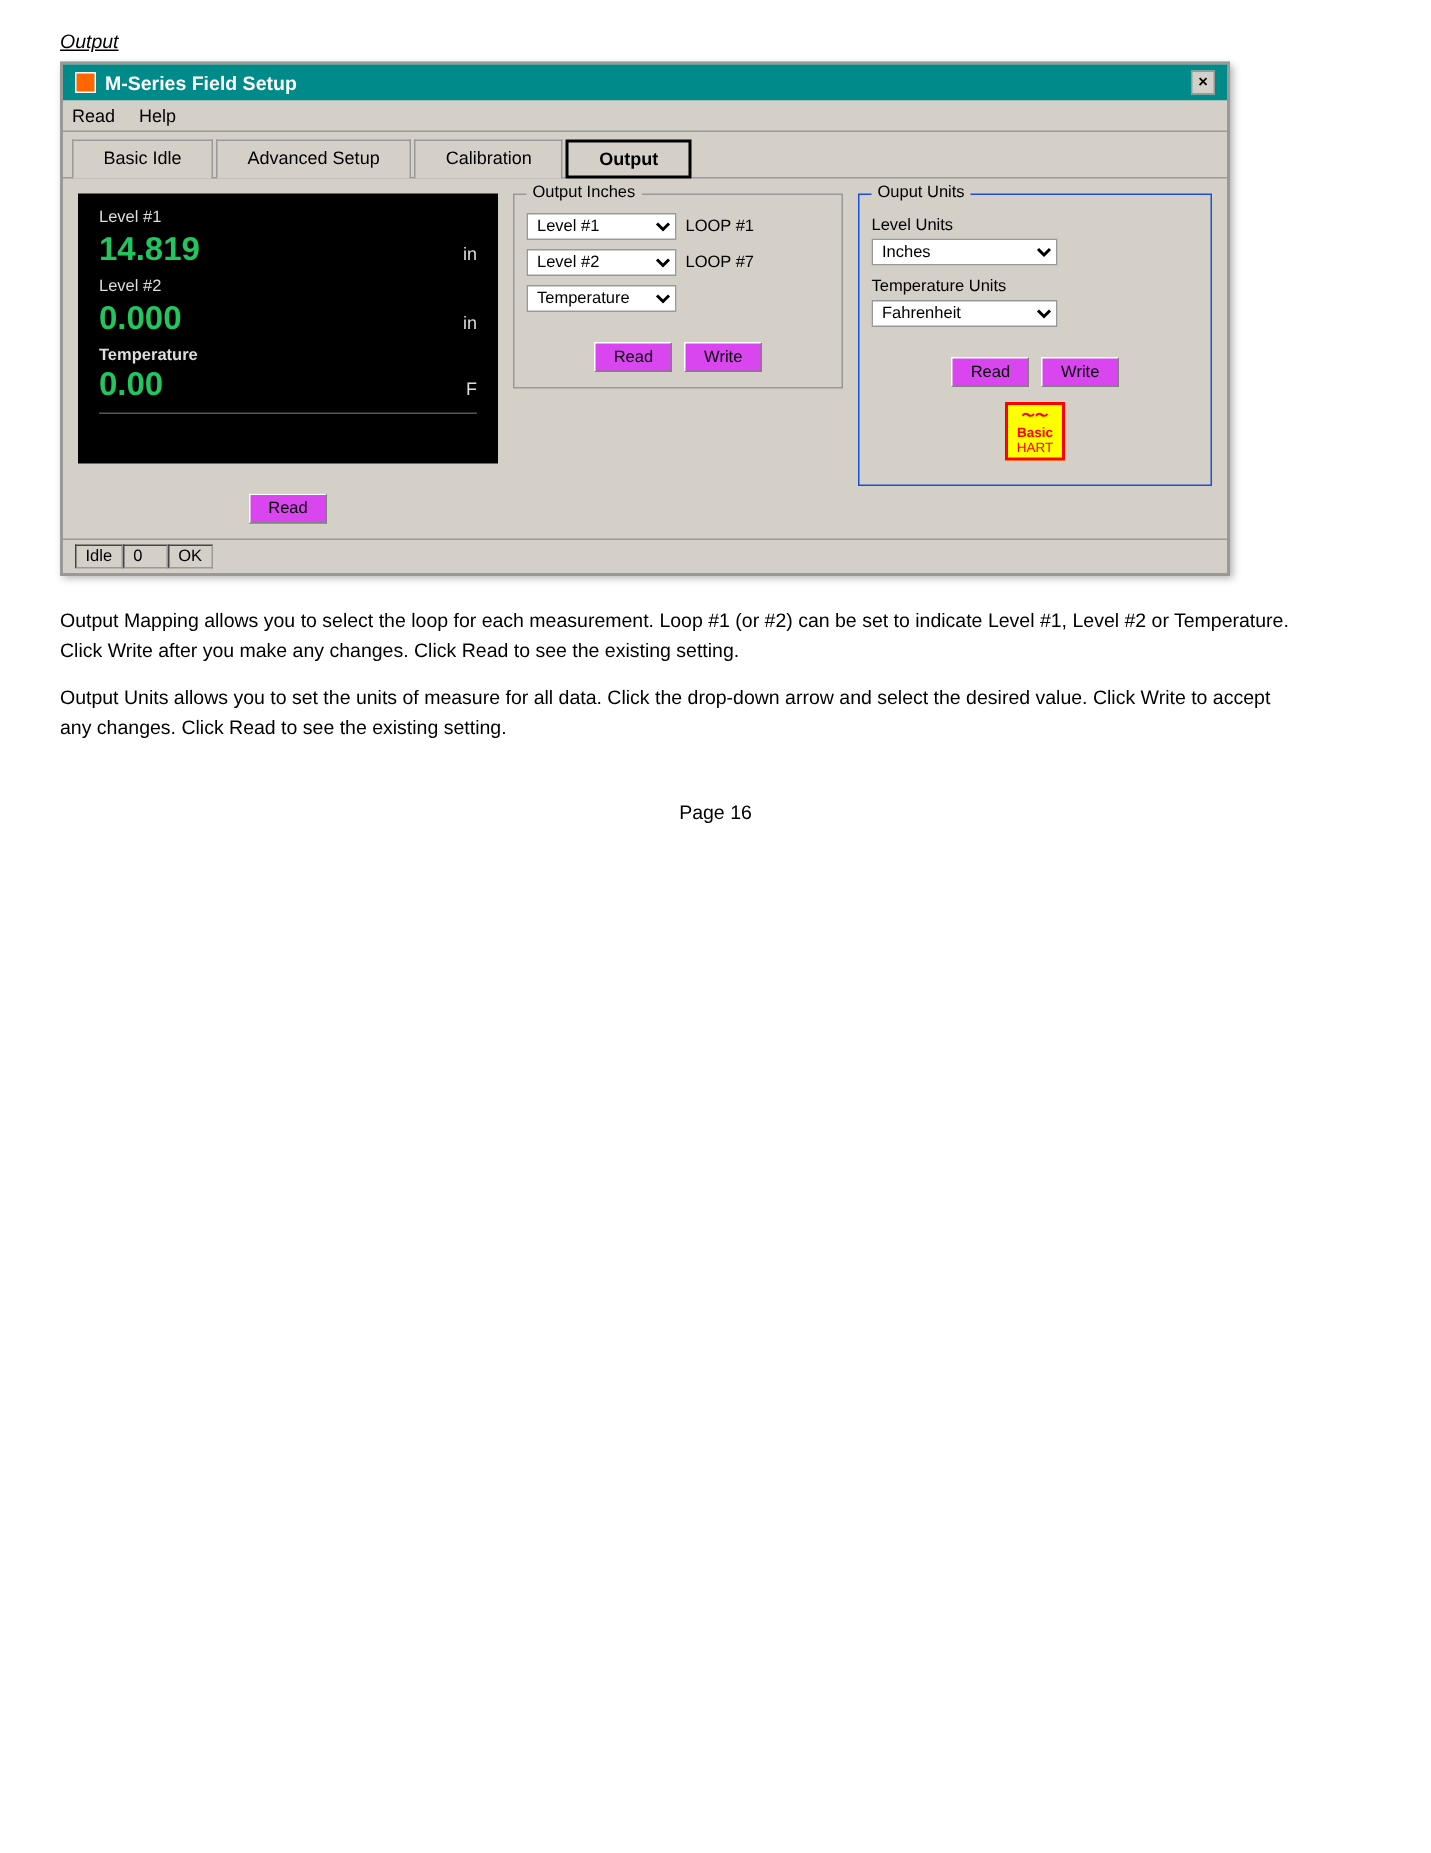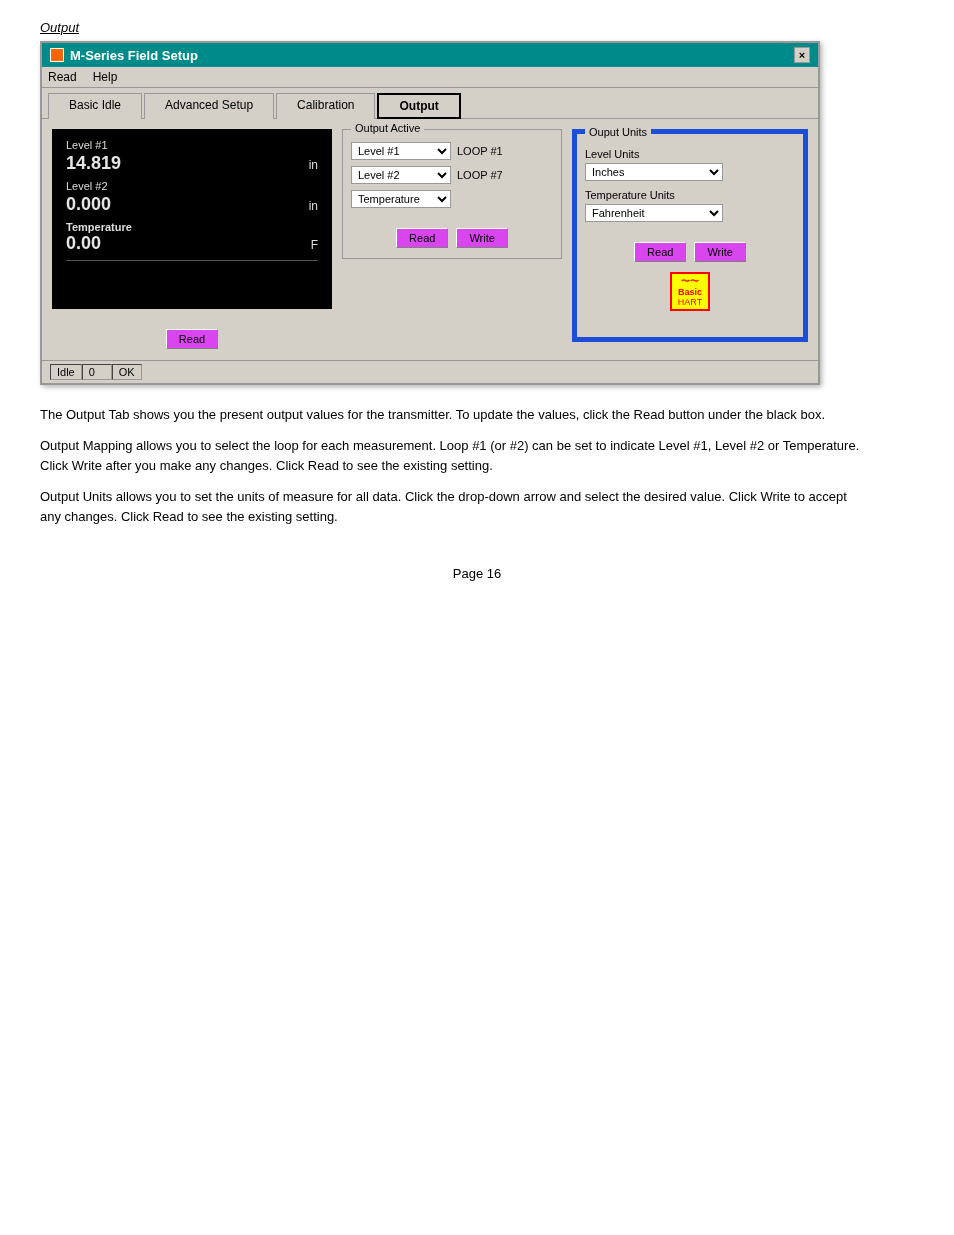--- a/index.html
+++ b/index.html
@@ -131,23 +131,23 @@
       font-size: 12px;
     }
 
     .measurement-label {
       font-size: 11px;
       margin-bottom: 2px;
       color: #ddd;
     }
 
     .measurement-value {
-      font-size: 18px;
+      font-size: 22px;
       font-weight: bold;
-      color: #e5e5e5;
+      color: #22c55e;
     }
 
     .measurement-row {
       display: flex;
       justify-content: space-between;
       align-items: baseline;
       margin-bottom: 6px;
     }
 
     .measurement-unit {
@@ -238,33 +238,33 @@
       margin-top: 8px;
       justify-content: center;
     }
 
     
     .right-panel {
       flex: 1;
     }
 
     .units-group {
-      border: 5px solid #1d4ed8;
-      padding: 6px 8px 26px 8px;
+      border: 1px solid #1d4ed8;
+      padding: 6px 8px 16px 8px;
       position: relative;
       margin-bottom: 8px;
     }
 
     .units-label {
       font-size: 11px;
       margin-bottom: 3px;
     }
 
     .units-group select {
-      width: 138px;
+      width: 124px;
       font-size: 11px;
       border: 1px solid #999;
       background: white;
       padding: 1px 2px;
     }
 
     .units-section {
       margin-top: 8px;
     }
 
@@ -366,21 +366,21 @@
 
         <div class="divider-line"></div>
       </div>
       <div class="read-btn-container">
         <button class="win-btn">Read</button>
       </div>
     </div>
 
     <div class="middle-panel">
       <div class="group-box">
-        <div class="group-box-title">Output Active</div>
+        <div class="group-box-title">Output Inches</div>
 
         <div class="mapping-row">
           <select>
             <option>Level #1</option>
             <option>Level #2</option>
             <option>Temperature</option>
           </select>
           <span>LOOP #1</span>
         </div>
 
@@ -449,18 +449,17 @@
 
   <div class="status-bar">
     <span class="status-segment">Idle</span>
     <span class="status-segment">0</span>
     <span class="status-segment">OK</span>
   </div>
 
 </div>
 
 <div class="description">
-  <p>The Output Tab shows you the present output values for the transmitter.  To update the values, click the Read button under the black box.</p>
   <p>Output Mapping allows you to select the loop for each measurement.  Loop #1 (or #2) can be set to indicate Level #1, Level #2 or Temperature.  Click Write after you make any changes.  Click Read to see the existing setting.</p>
   <p>Output Units allows you to set the units of measure for all data.  Click the drop-down arrow and select the desired value.  Click Write to accept any changes.  Click Read to see the existing setting.</p>
 </div>
 
 <div class="page-number">Page 16</div>
 
 </body></html>

